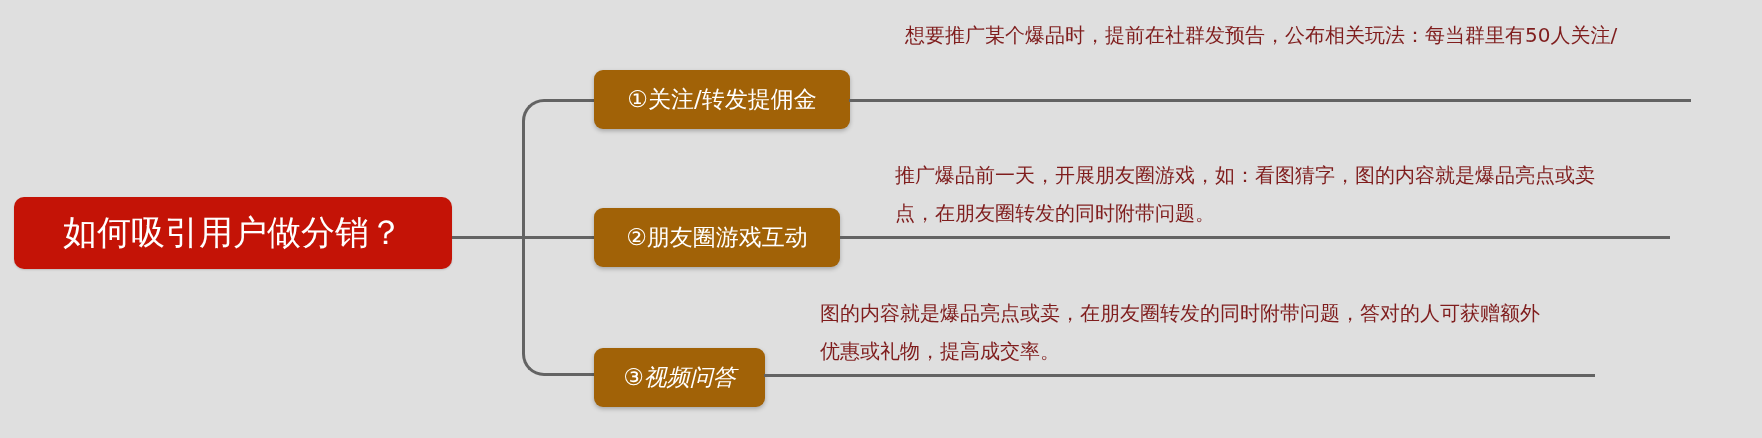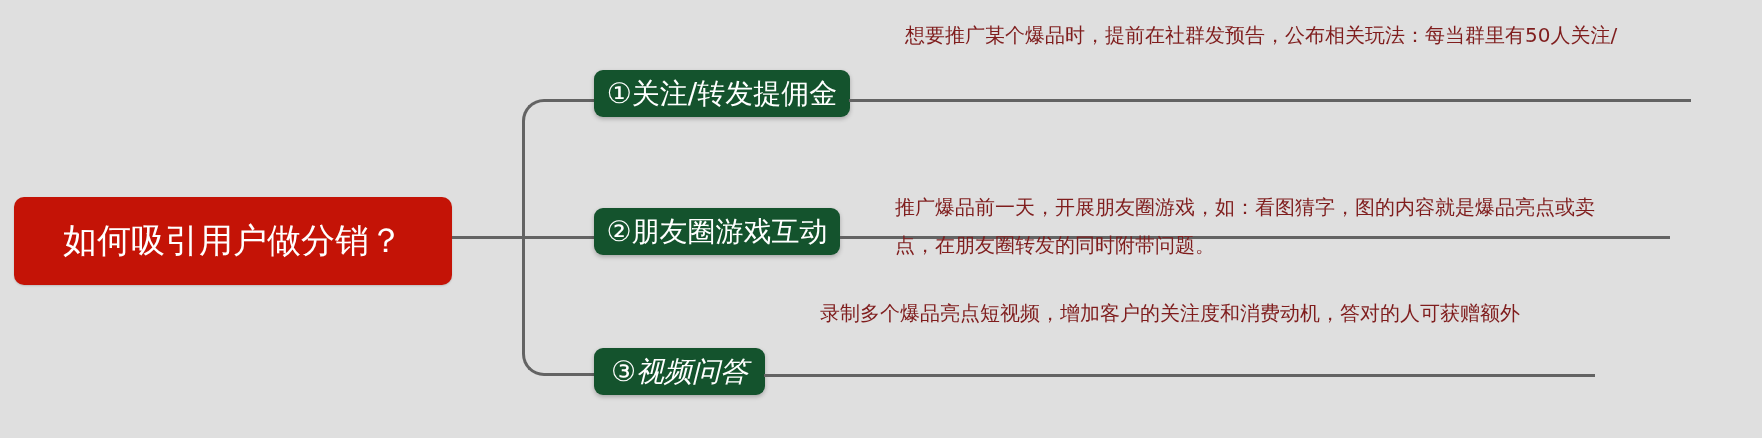--- a/index.html
+++ b/index.html
@@ -12,40 +12,40 @@
       background: #dfdfdf;
       position: relative;
       overflow: hidden;
       font-family: "DejaVu Sans", "Liberation Sans", sans-serif;
     }
     .root-node {
       position: absolute;
       left: 14px;
       top: 197px;
       width: 438px;
-      height: 88px;
+      height: 72px;
       background: #c41306;
       border-radius: 10px;
       color: #ffffff;
       font-size: 34px;
       display: flex;
       align-items: center;
       justify-content: center;
       box-sizing: border-box;
       letter-spacing: 0px;
       box-shadow: 0 1px 2px rgba(0,0,0,0.15);
     }
     .branch-node {
       position: absolute;
       left: 594px;
-      height: 47px;
-      background: #14532d;
+      height: 59px;
+      background: #a16207;
       border-radius: 9px;
       color: #ffffff;
-      font-size: 28px;
+      font-size: 23px;
       display: flex;
       align-items: center;
       justify-content: center;
       box-sizing: border-box;
       box-shadow: 0 2px 4px rgba(0,0,0,0.25);
       white-space: nowrap;
     }
     .line-h {
       position: absolute;
       height: 3px;
@@ -90,26 +90,27 @@
   </div>
   <div class="line-h" style="left:849px; top:99px; width:842px;"></div>
   <div class="desc" style="left:905px; top:16px;">
     <div>想要推广某个爆品时，提前在社群发预告，公布相关玩法：每当群里有50人关注/</div>
   </div>
 
   <div class="branch-node" style="top:208px; width:246px;">
     <span>②朋友圈游戏互动</span>
   </div>
   <div class="line-h" style="left:840px; top:236px; width:830px;"></div>
-  <div class="desc" style="left:895px; top:156px;margin-top:32px;">
+  <div class="desc" style="left:895px; top:156px;">
     <div>推广爆品前一天，开展朋友圈游戏，如：看图猜字，图的内容就是爆品亮点或卖</div>
     <div>点，在朋友圈转发的同时附带问题。</div>
   </div>
 
   <div class="branch-node" style="top:348px; width:171px;font-style:italic;">
     <span>③视频问答</span>
   </div>
   <div class="line-h" style="left:764px; top:374px; width:831px;"></div>
   <div class="desc" style="left:820px; top:294px;">
-    <div>录制多个爆品亮点短视频，增加客户的关注度和消费动机，答对的人可获赠额外</div>
+    <div>图的内容就是爆品亮点或卖，在朋友圈转发的同时附带问题，答对的人可获赠额外</div>
+    <div>优惠或礼物，提高成交率。</div>
   </div>
 
 </div>
 
 </body></html>

